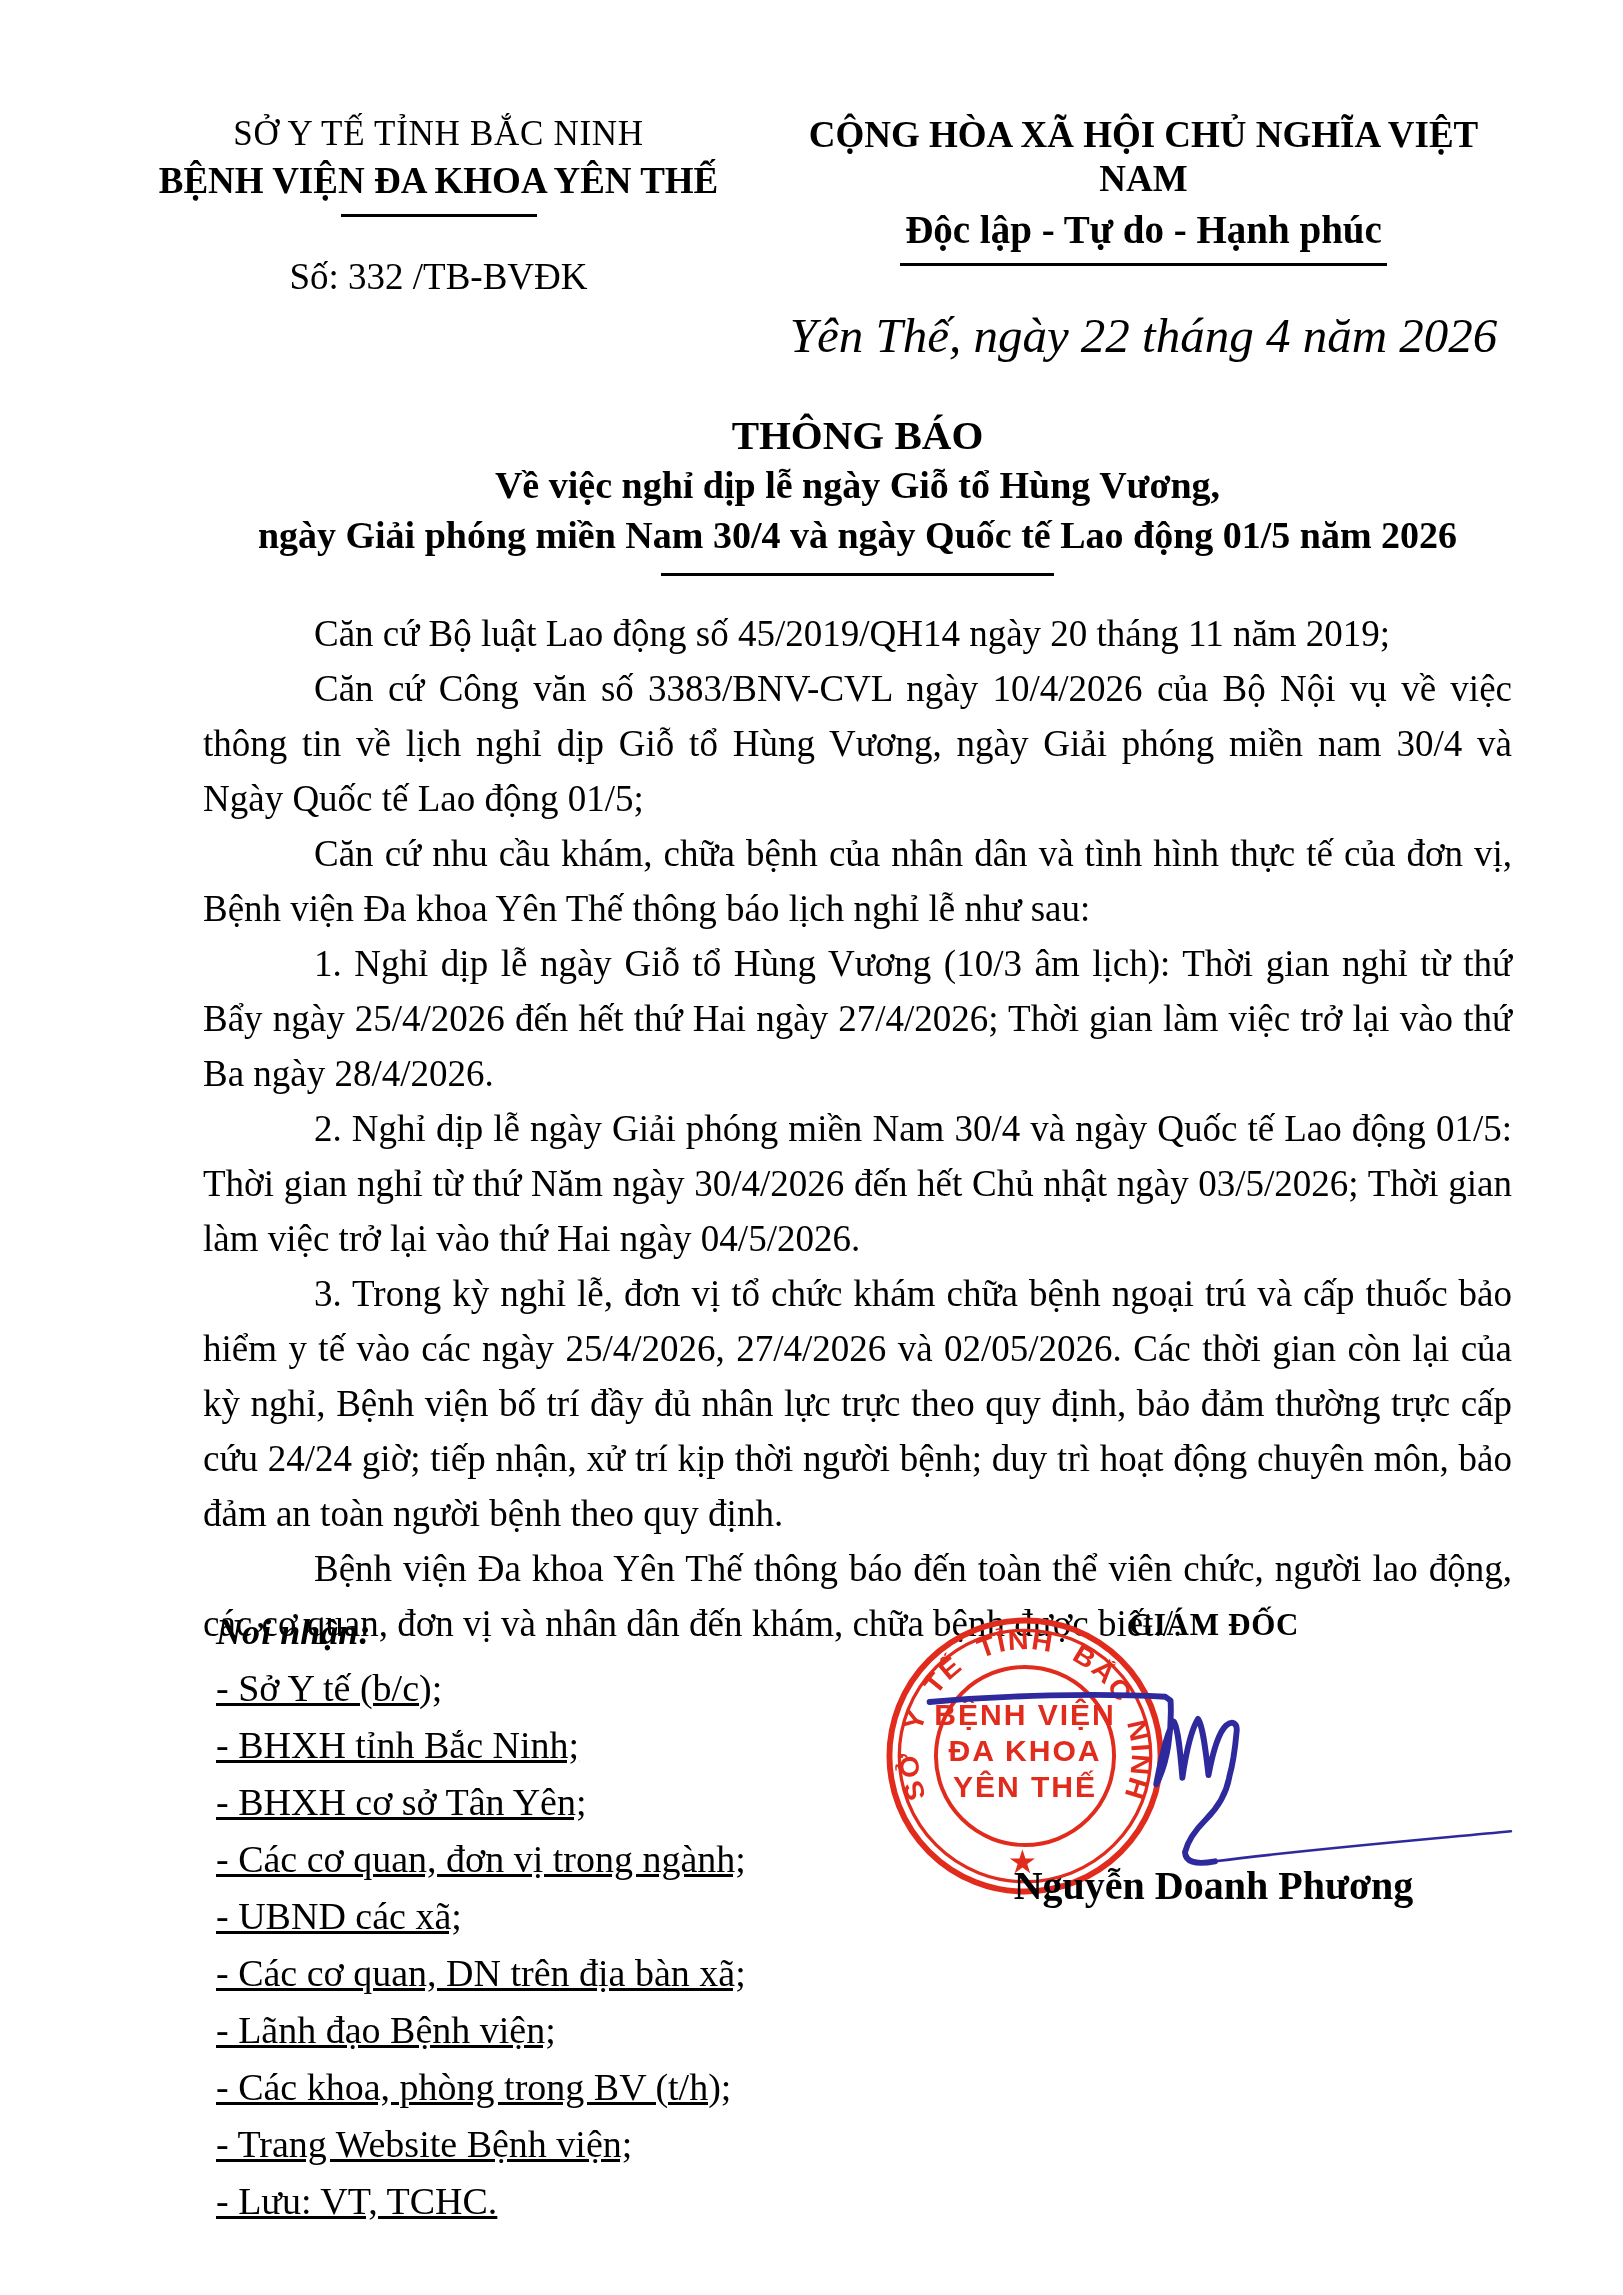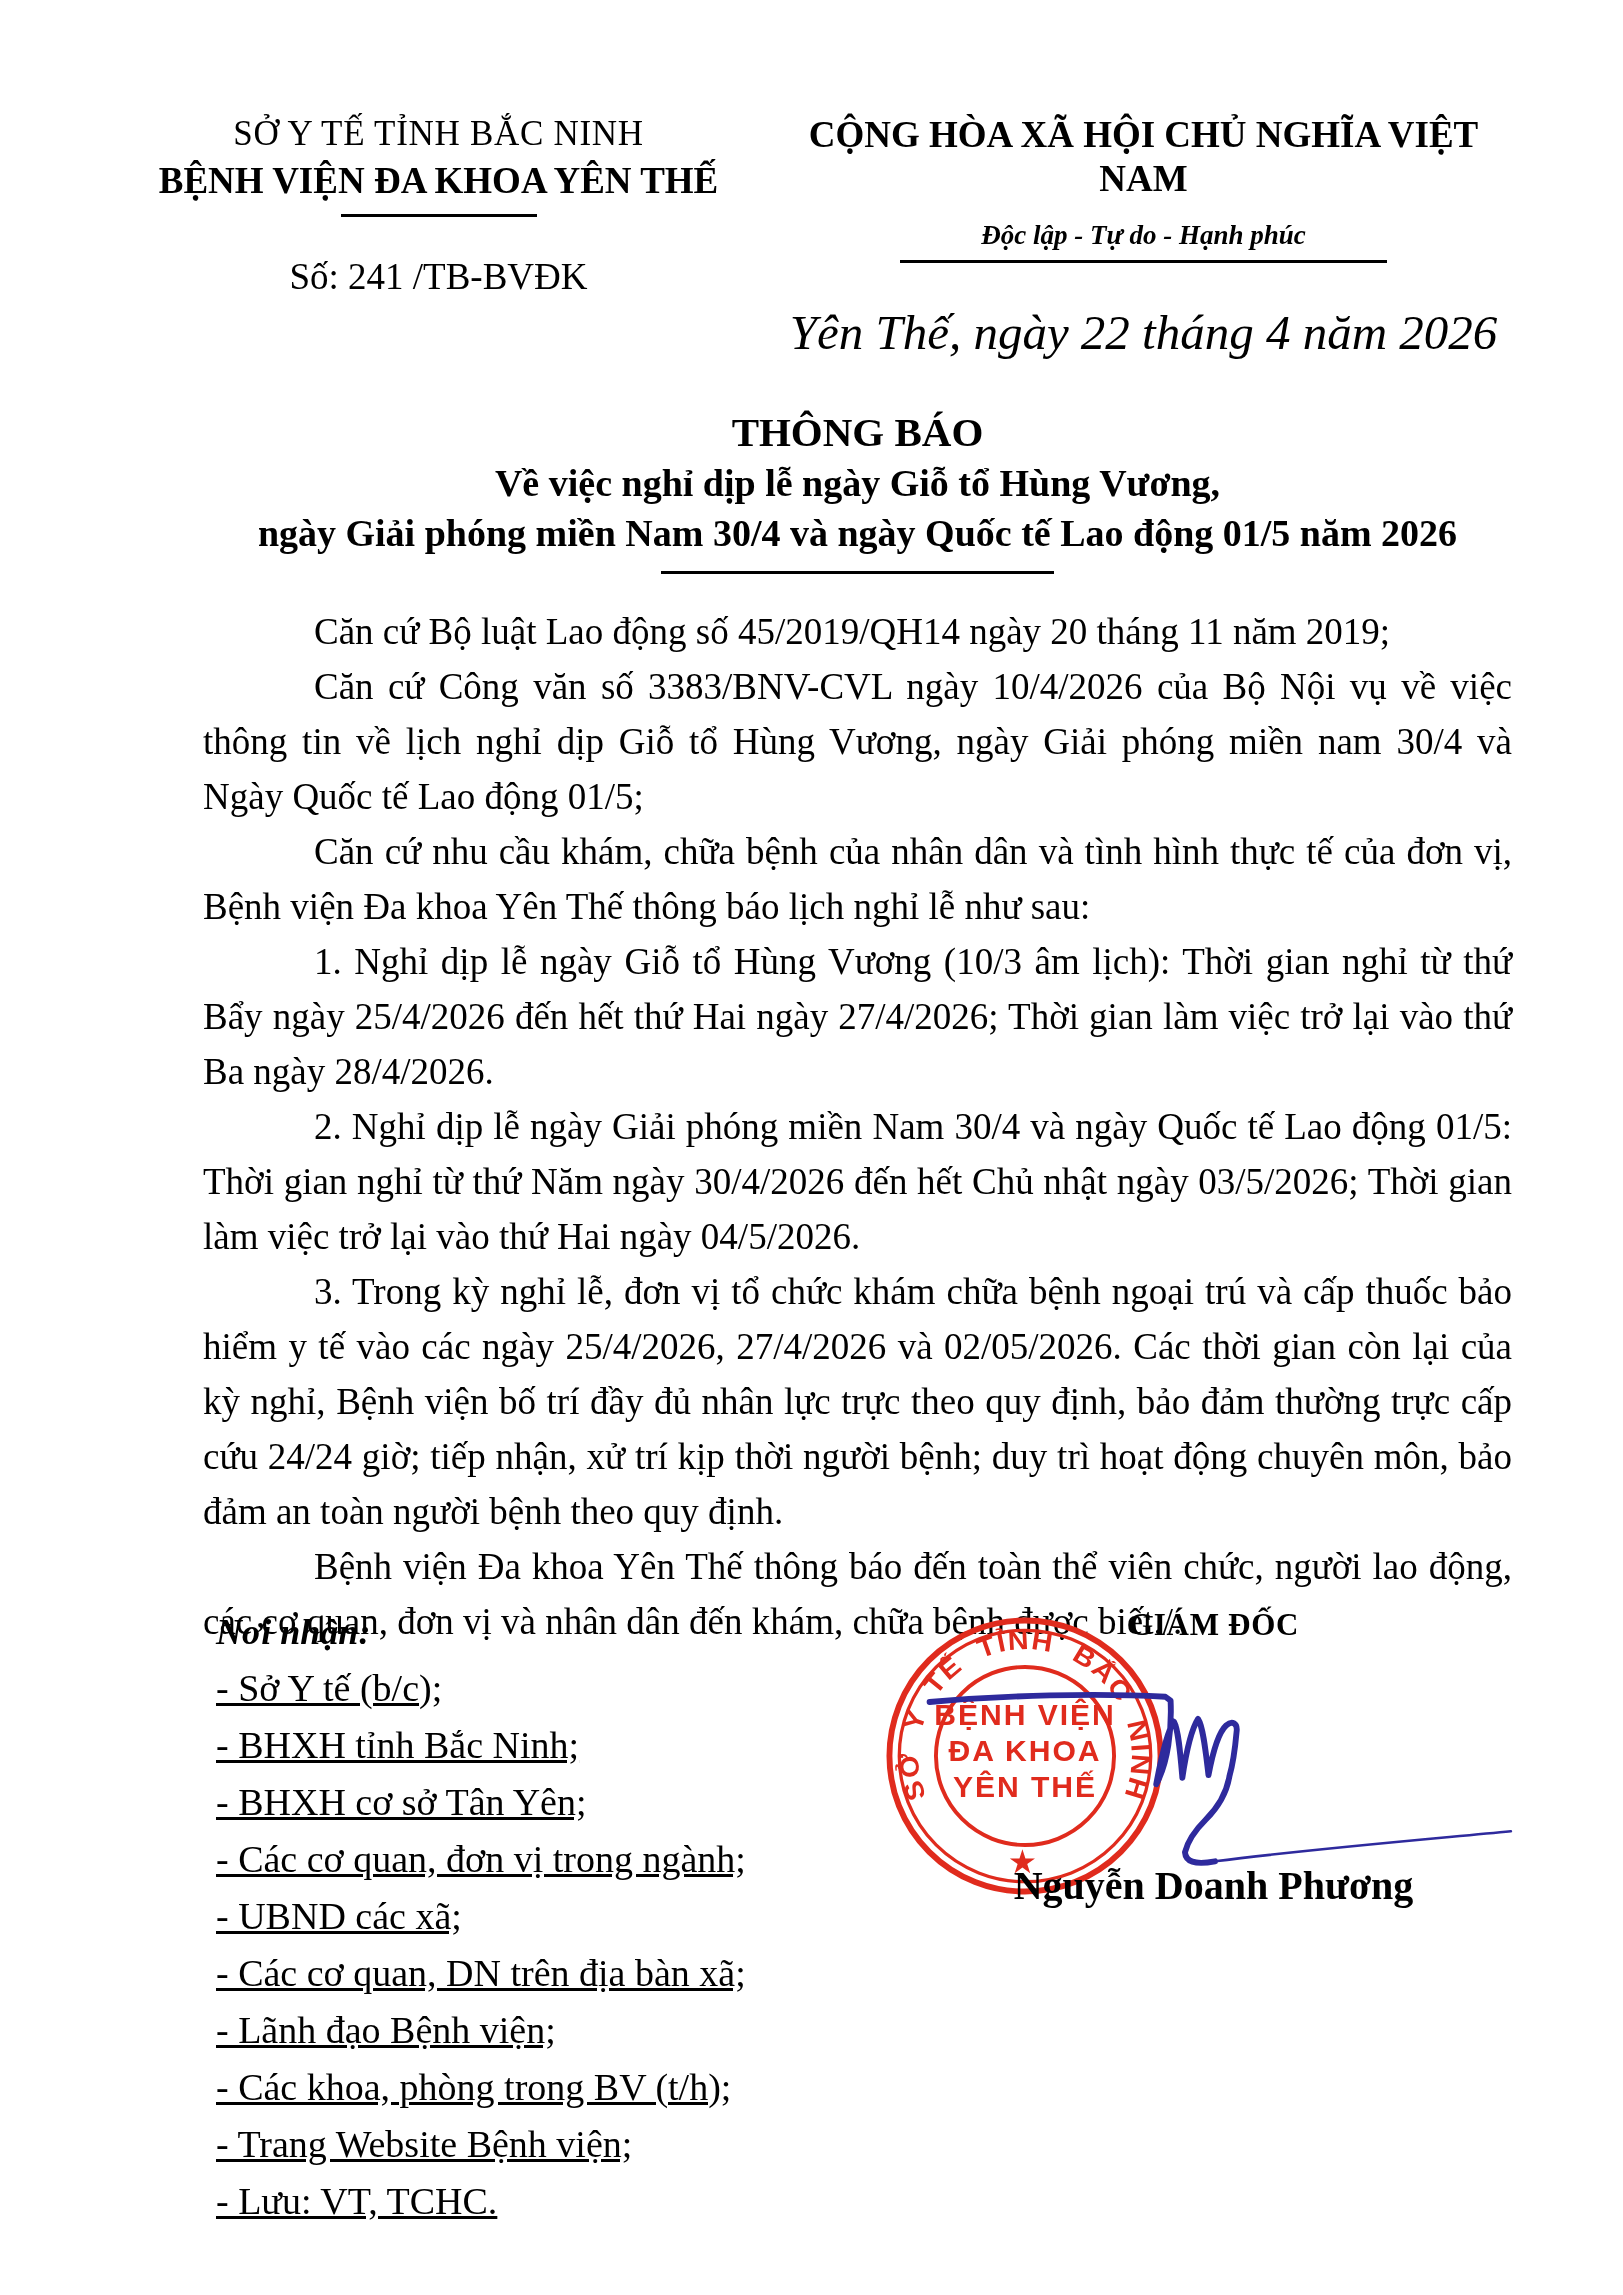--- a/index.html
+++ b/index.html
@@ -19,21 +19,21 @@
     padding-left:108px;
     padding-right:105px;
   }
   .header-left { width:661px; text-align:center; }
   .header-right { flex:1; text-align:center; }
   .org-name   { font-size:35px; line-height:1.2; letter-spacing:0.7px; }
   .hosp-name  { font-size:37px; font-weight:bold; line-height:1.25; margin-top:2.6px; }
   .rule-left  { width:196px; border-top:3.3px solid #000; margin:10.5px auto 0 auto; }
   .doc-number { font-size:37px; margin-top:38px; }
   .country    { font-size:37px; font-weight:bold; line-height:1.2; letter-spacing:0px; }
-  .motto      { font-size:27px; font-weight:bold; line-height:1.2; margin-top:17px;font-style:italic; }
+  .motto      { font-size:39px; font-weight:bold; line-height:1.2; margin-top:5px; }
   .rule-right { width:487px; border-top:3.9px solid #000; margin:9.2px auto 0 auto; }
   .place-date { font-size:49px; font-style:italic; margin-top:41px; }
   
   .title-block { margin:47px 111px 0 203px; text-align:center; }
   .title-main { font-size:41px; font-weight:bold; line-height:1.2; }
   .title-sub  { font-size:38px; font-weight:bold; line-height:1.32; }
   .rule-title { width:393px; border-top:3.3px solid #000; margin:13px auto 0 auto; }
   
   .body-block {
     margin:30px 111px 0 203px;
@@ -70,21 +70,21 @@
 </head>
 <body>
 
 <div class="page">
 
   <div class="header-row">
     <div class="header-left">
       <div class="org-name">SỞ Y TẾ TỈNH BẮC NINH</div>
       <div class="hosp-name">BỆNH VIỆN ĐA KHOA YÊN THẾ</div>
       <div class="rule-left"></div>
-      <div class="doc-number">Số: 241 /TB-BVĐK</div>
+      <div class="doc-number">Số: 332 /TB-BVĐK</div>
     </div>
     <div class="header-right">
       <div class="country">CỘNG HÒA XÃ HỘI CHỦ NGHĨA VIỆT NAM</div>
       <div class="motto">Độc lập - Tự do - Hạnh phúc</div>
       <div class="rule-right"></div>
       <div class="place-date">Yên Thế, ngày 22 tháng 4 năm 2026</div>
     </div>
   </div>
 
   <div class="title-block">

